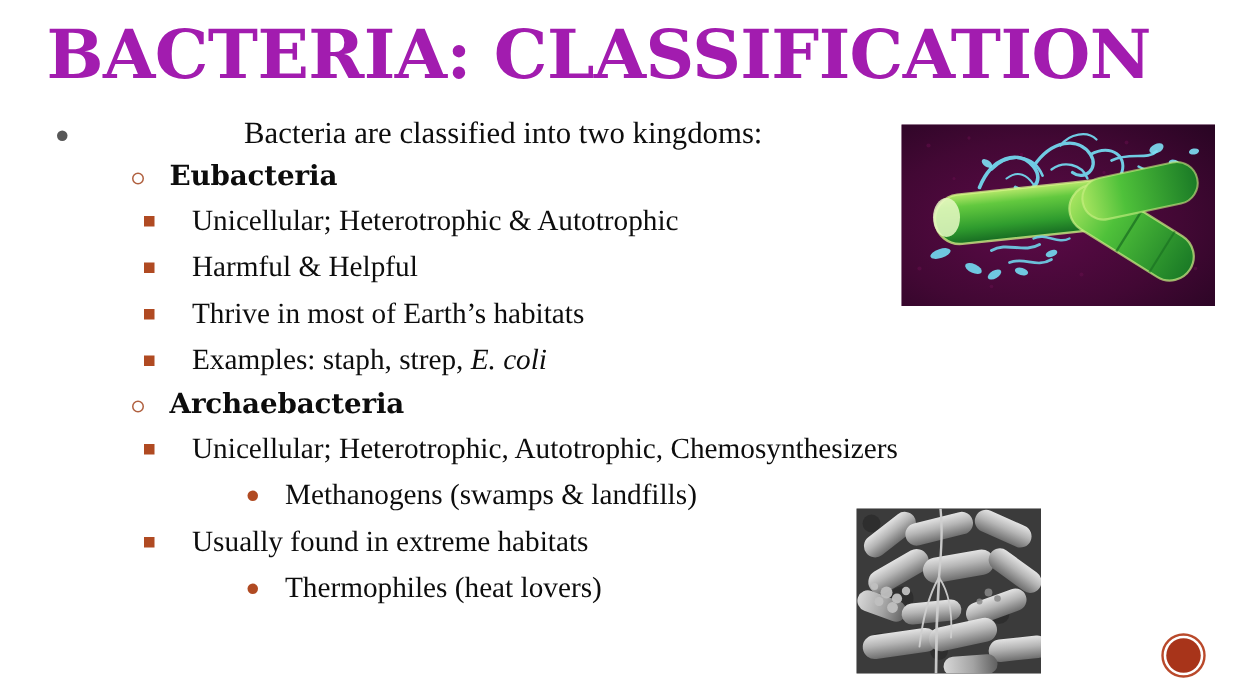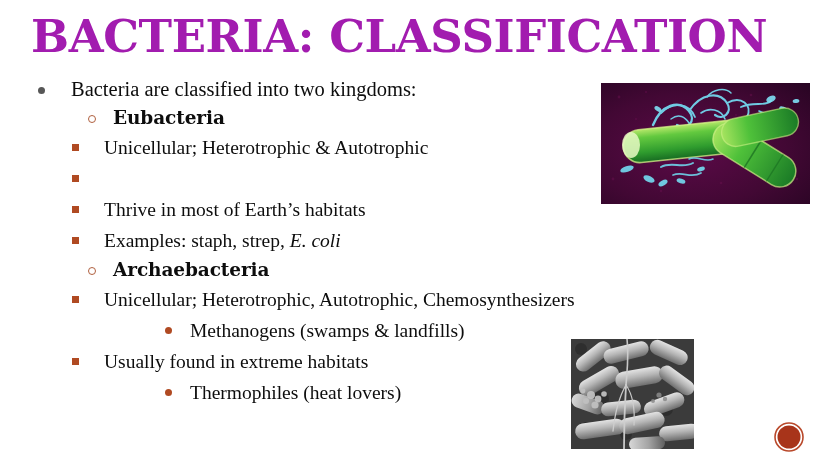--- a/index.html
+++ b/index.html
@@ -67,20 +67,21 @@
     left: 0;
     top: 11px;
     width: 7px;
     height: 7px;
     border-radius: 50%;
     background: #575757;
   }
   .lvl1 .bullet-text {
     font-size: 20.5px;
     line-height: 27px;
+    text-align: center;
   }
 
   
   .lvl2 { padding-left: 88px; margin-bottom: 1px; justify-content: center; }
   .lvl2 .bullet-mark {
     width: 25px;
     height: 27px;
   }
   .lvl2 .bullet-mark::before {
     content: "";
@@ -95,21 +96,21 @@
   }
   .lvl2 .bullet-text {
     font-family: "DejaVu Serif", "Liberation Serif", serif;
     font-weight: bold;
     font-size: 18.5px;
     line-height: 27px;
     letter-spacing: -0.1px;
   }
 
   
-  .lvl3 { padding-left: 72px; margin-bottom: 0px; }
+  .lvl3 { padding-left: 96px; margin-bottom: 0px; }
   .lvl3 .bullet-mark {
     width: 32px;
     height: 31px;
   }
   .lvl3 .bullet-mark::before {
     content: "";
     position: absolute;
     left: 0;
     top: 12px;
     width: 7px;
@@ -193,20 +194,21 @@
     <span class="bullet-text">Eubacteria</span>
   </div>
 
   <div class="bullet-row lvl3">
     <span class="bullet-mark"></span>
     <span class="bullet-text">Unicellular; Heterotrophic &amp; Autotrophic</span>
   </div>
 
   <div class="bullet-row lvl3">
     <span class="bullet-mark"></span>
+    <span class="bullet-text">Harmful &amp; Helpful</span>
   </div>
 
   <div class="bullet-row lvl3">
     <span class="bullet-mark"></span>
     <span class="bullet-text">Thrive in most of Earth’s habitats</span>
   </div>
 
   <div class="bullet-row lvl3">
     <span class="bullet-mark"></span>
     <span class="bullet-text"><span>Examples: staph, strep, </span><span class="ital">E. coli</span></span>

